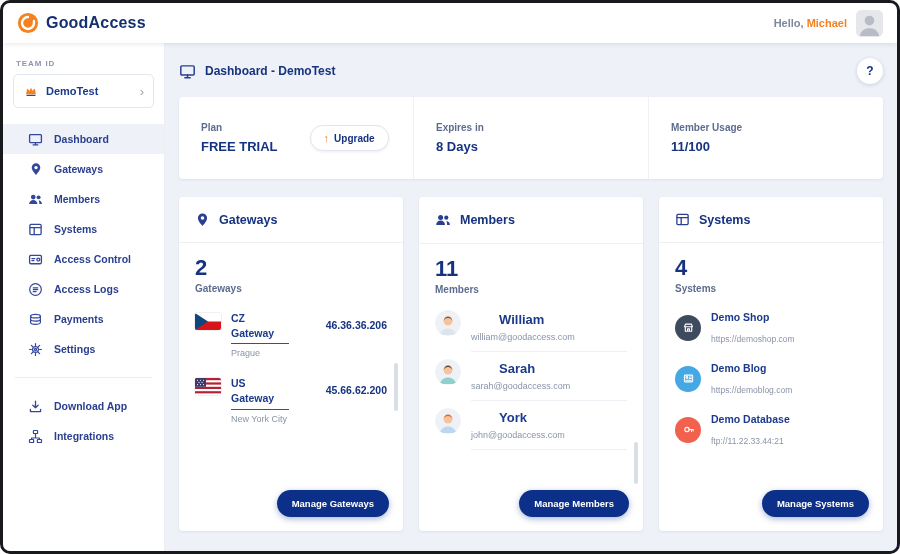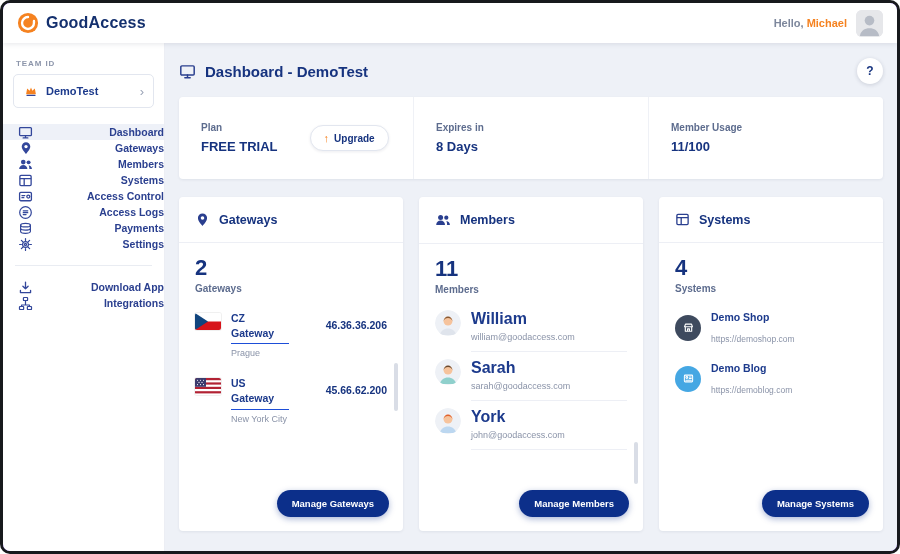--- a/index.html
+++ b/index.html
@@ -25,32 +25,32 @@
 
   
   .sidebar { width: 162px; flex: 0 0 162px; background: #fff; border-right: 1px solid #eceef4;
              padding-top: 12px; position: relative; z-index: 2; }
   .team-label { font-size: 8px; font-weight: 700; letter-spacing: .9px; color: #8d96ab; margin: 4px 0 6px 13px; }
   .team-box { margin: 0 10px 16px; border: 1px solid #e2e6ef; border-radius: 5px; height: 34px;
               display: flex; align-items: center; gap: 8px; padding: 0 9px; cursor: pointer; }
   .team-ic { width: 15px; height: 15px; display: flex; align-items: center; justify-content: center; }
   .team-name { font-size: 11px; font-weight: 700; color: #1c3a8c; flex: 1; }
   .chev { color: #9aa3b6; font-size: 13px; line-height: 1; }
-  .nav-item { height: 16px; display: flex; align-items: center; gap: 11px; padding-left: 15px;
-              font-size: 10.5px; font-weight: 700; color: #2a3f8f; cursor: pointer; justify-content: space-between; }
+  .nav-item { height: 30px; display: flex; align-items: center; gap: 11px; padding-left: 25px;
+              font-size: 10.5px; font-weight: 700; color: #2a3f8f; cursor: pointer; }
   .nav-item.active { background: #eef1f8; }
   .nav-ic { width: 15px; height: 15px; flex: 0 0 15px; color: #33479b; display: flex;
             align-items: center; justify-content: center; }
   .sep { height: 1px; background: #e9ecf2; margin: 13px 12px; }
 
   
   .content { flex: 1; background: #eef1f7; padding: 15px 14px 0; overflow: hidden; }
   .title-row { display: flex; align-items: center; gap: 9px; }
   .title-ic { color: #2a3f8f; display: flex; }
-  .page-title { font-size: 15px; font-weight: 700; color: #16337f; }
+  .page-title { font-size: 12px; font-weight: 700; color: #16337f; }
   .help-btn { margin-left: auto; width: 26px; height: 26px; border-radius: 50%; background: #fff;
               box-shadow: 0 1px 4px rgba(20,30,60,.16); display: flex; align-items: center;
               justify-content: center; font-weight: 700; color: #16337f; font-size: 12px; cursor: pointer; }
 
   
   .summary { margin-top: 13px; background: #fff; border-radius: 4px; display: flex; height: 82px;
              box-shadow: 0 1px 3px rgba(20,30,60,.07); }
   .sum-col { flex: 1; padding: 0 22px; display: flex; align-items: center; }
   .sum-col + .sum-col { border-left: 1px solid #eff1f6; }
   .sum-label { font-size: 10px; color: #5d6c8e; margin-bottom: 6px; font-weight: 600; }
@@ -84,21 +84,21 @@
   .g-name { font-size: 10.5px; font-weight: 700; color: #1c3a8c; line-height: 1.4;
             border-bottom: 1px solid #1d4ed8; padding-bottom: 3px; cursor: pointer; }
   .g-loc { font-size: 9px; color: #8a93a8; margin-top: 4px; }
   .g-ip { margin-left: auto; font-size: 10.5px; font-weight: 700; color: #16337f; padding-top: 8px; }
 
   
   .m-row { display: flex; gap: 10px; padding: 7px 0 0; align-items: flex-start; }
   .avatar { width: 26px; height: 26px; border-radius: 50%; overflow: hidden; flex: 0 0 26px; }
   .m-info { flex: 1; border-bottom: 1px solid #edeff5; padding-bottom: 9px; }
   .m-row:last-of-type .m-info { border-bottom: none; }
-  .m-name { font-size: 16px; font-weight: 700; color: #1c3a8c; cursor: pointer; display: inline-block; }
+  .m-name { font-size: 13px; font-weight: 700; color: #1c3a8c; cursor: pointer; display: inline-block; margin-left: 28px; }
   .m-email { font-size: 9px; color: #8a93a8; margin-top: 4px; }
 
   
   .sys-row { display: flex; gap: 10px; padding: 9px 0; align-items: center; }
   .sys-ic { width: 26px; height: 26px; border-radius: 50%; display: flex; align-items: center;
             justify-content: center; flex: 0 0 26px; }
   .sys-name { font-size: 10.5px; font-weight: 700; color: #1c3a8c; cursor: pointer; }
   .sys-url { font-size: 8.5px; color: #8a93a8; margin-top: 11px; }
 
   .scroll-thumb { position: absolute; right: 5px; width: 4px; background: #d9dde6; border-radius: 2px; cursor: pointer; }
@@ -463,20 +463,32 @@
                     <circle cx="6.2" cy="7" r="1"></circle>
                     <path d="M8.8 6.4h2.2M8.8 8h2.2M5.2 9.8h5.8"></path>
                   </svg>
               </span>
               <div>
                 <div class="sys-name">Demo Blog</div>
                 <div class="sys-url">https://demoblog.com</div>
               </div>
             </div>
 
+            <div class="sys-row">
+              <span class="sys-ic" style="background: rgb(242, 97, 78);">
+                <svg width="15" height="15" viewBox="0 0 16 16" fill="none" stroke="#fff" stroke-width="1.2" stroke-linecap="round">
+                    <circle cx="6.4" cy="8" r="2.3"></circle>
+                    <path d="M8.7 8h4.2M11.2 8v2M13 8v1.4"></path>
+                  </svg>
+              </span>
+              <div>
+                <div class="sys-name">Demo Database</div>
+                <div class="sys-url">ftp://11.22.33.44:21</div>
+              </div>
+            </div>
           </div>
           <div class="card-foot">
             <button class="manage-btn">Manage Systems</button>
           </div>
         </section>
 
       </div>
     </main>
   </div>
 </div>

